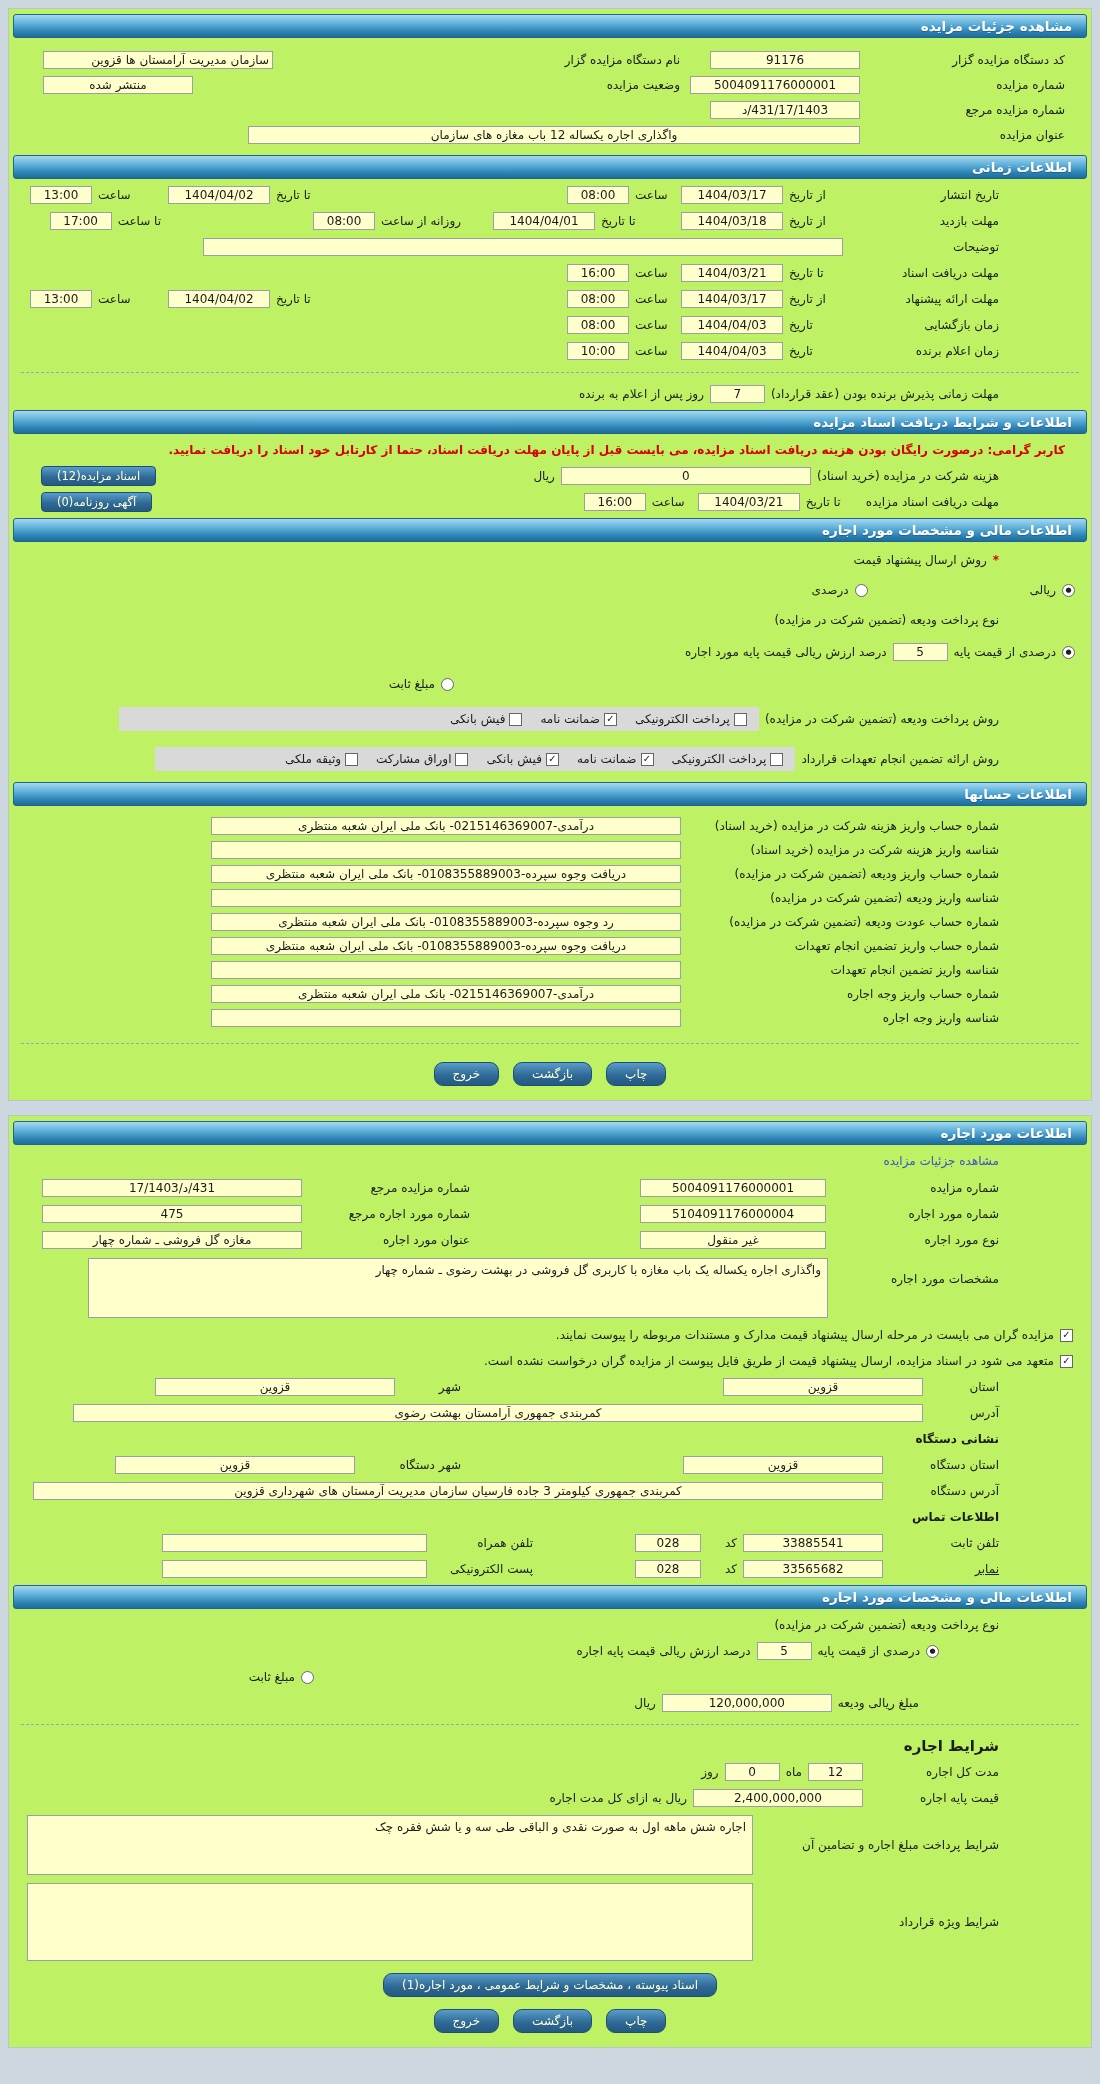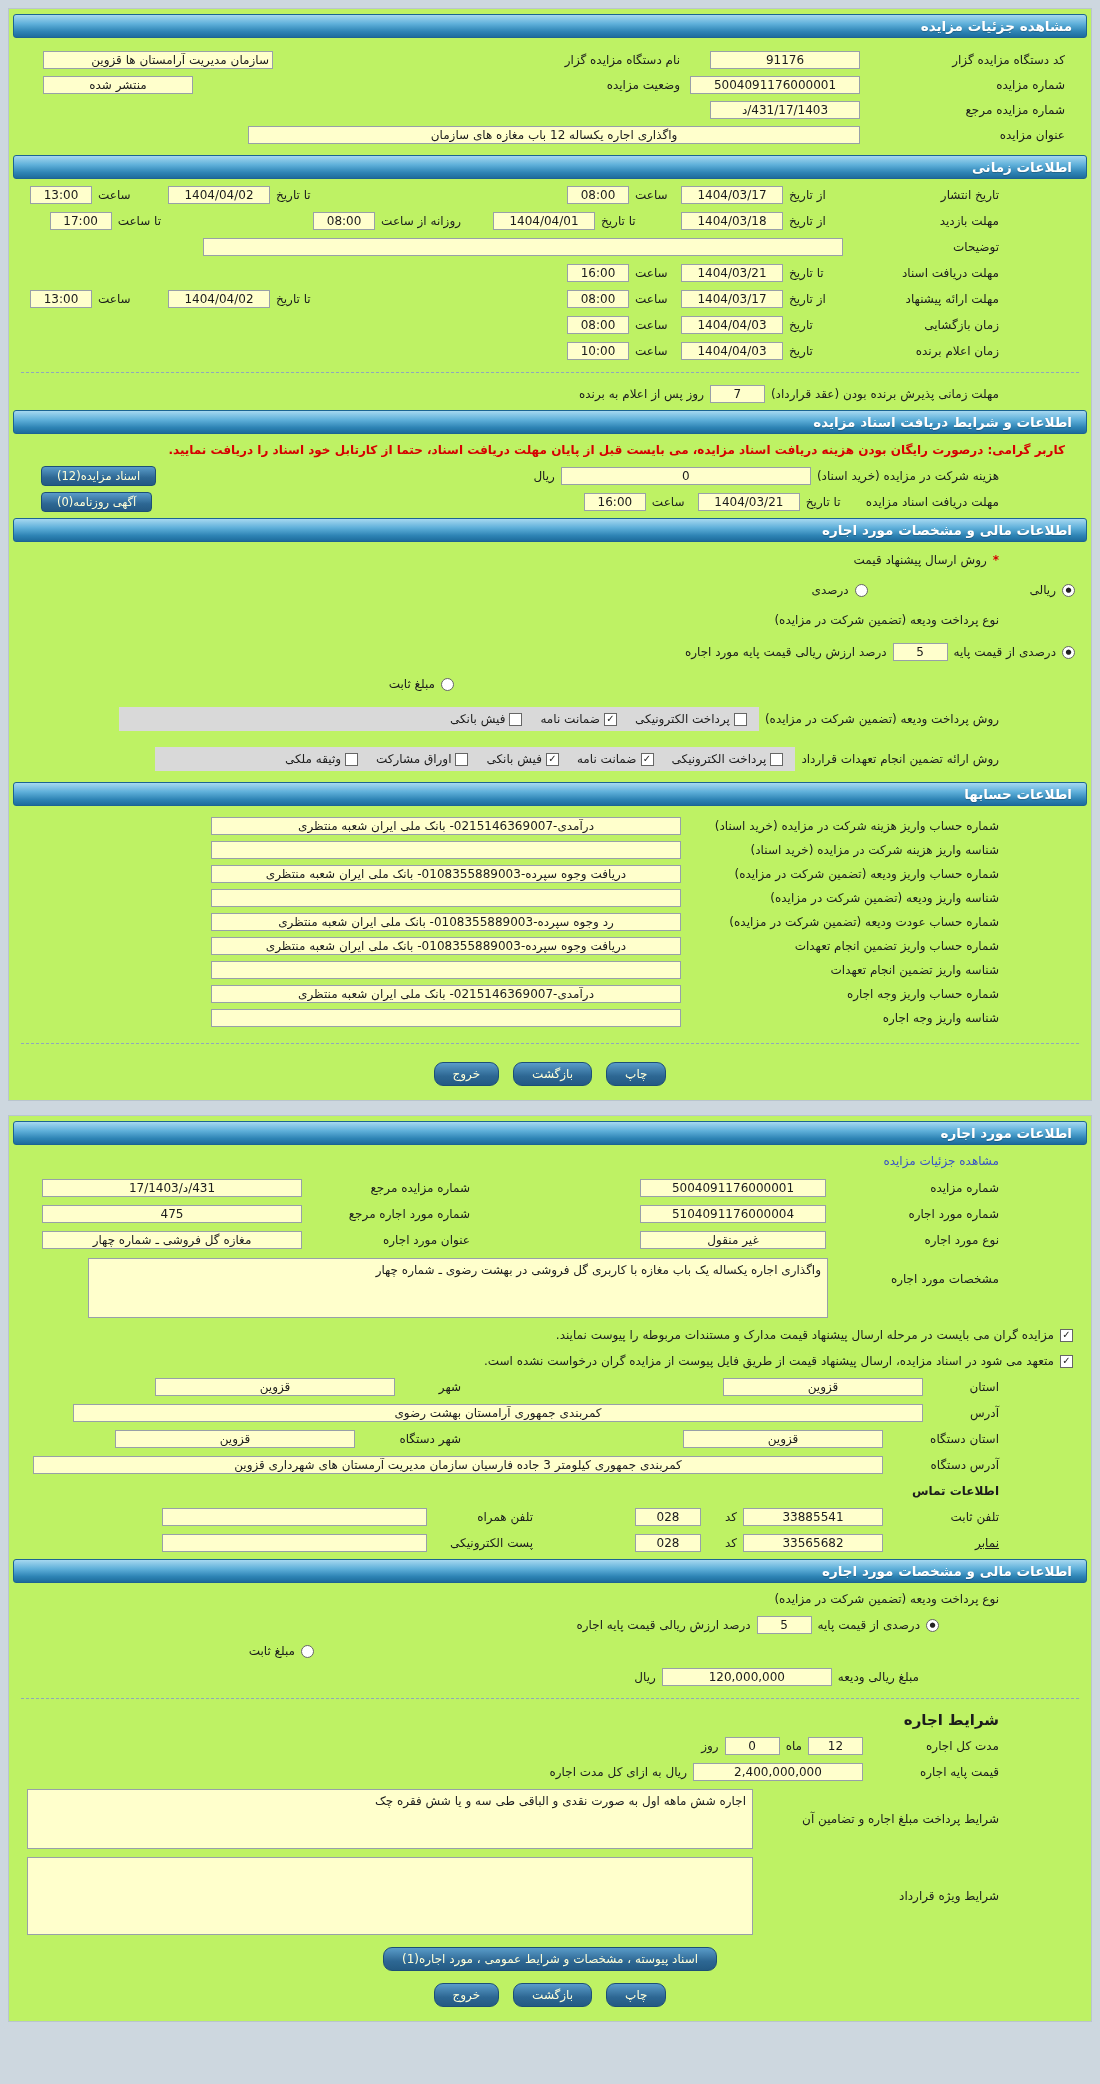--- a/index.html
+++ b/index.html
@@ -415,20 +415,23 @@
       <span style="width:250px;flex:none;"></span>
       <span class="lbl" style="width:60px;flex:none;">شهر</span>
       <input class="inp w240" readonly="" value="قزوین" style="">
     </div>
     <div class="row">
       <span class="lbl" style="width:70px;flex:none;">آدرس</span>
       <input class="inp w850" readonly="" value="کمربندی جمهوری آرامستان بهشت رضوی" style="">
     </div>
 
     <div class="row">
+      <span class="minihead">نشانی دستگاه</span>
+    </div>
+    <div class="row">
       <span class="lbl" style="width:110px;flex:none;">استان دستگاه</span>
       <input class="inp w200" readonly="" value="قزوین" style="">
       <span style="width:210px;flex:none;"></span>
       <span class="lbl" style="width:100px;flex:none;">شهر دستگاه</span>
       <input class="inp w240" readonly="" value="قزوین" style="">
     </div>
     <div class="row">
       <span class="lbl" style="width:110px;flex:none;">آدرس دستگاه</span>
       <input class="inp w850" readonly="" value="کمربندی جمهوری کیلومتر 3 جاده فارسیان سازمان مدیریت آرمستان های شهرداری قزوین" style="">
     </div>

